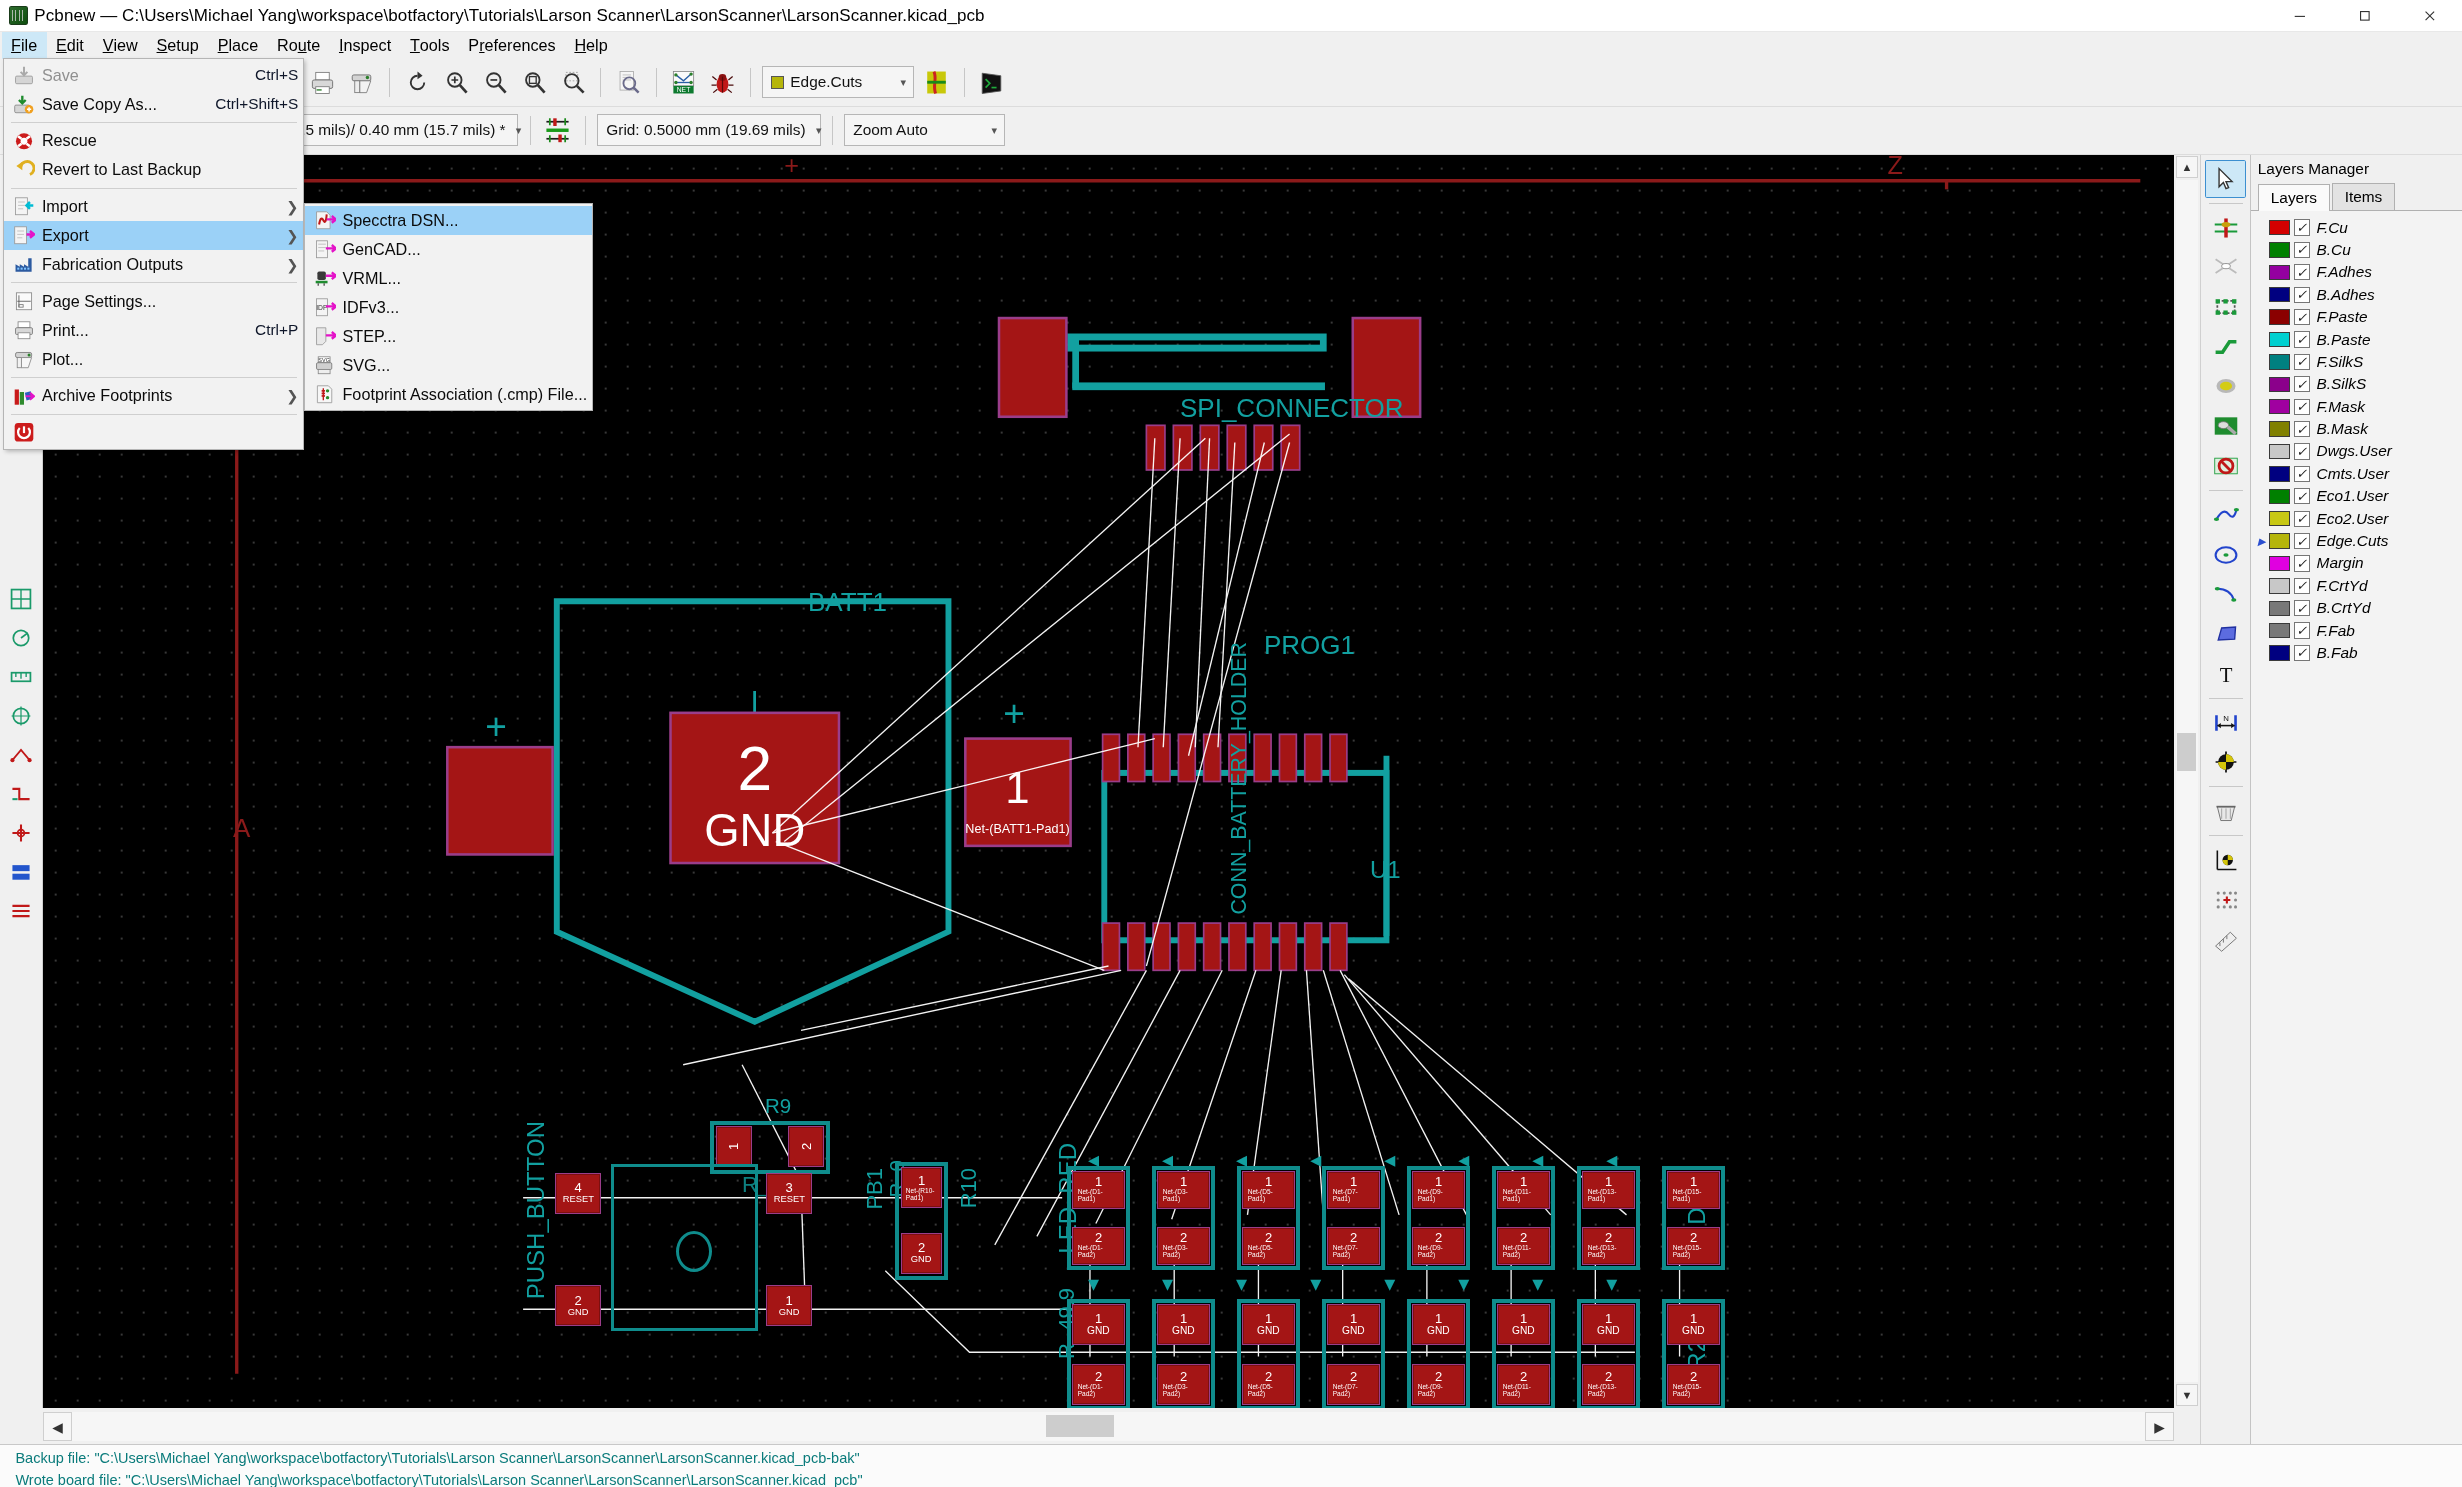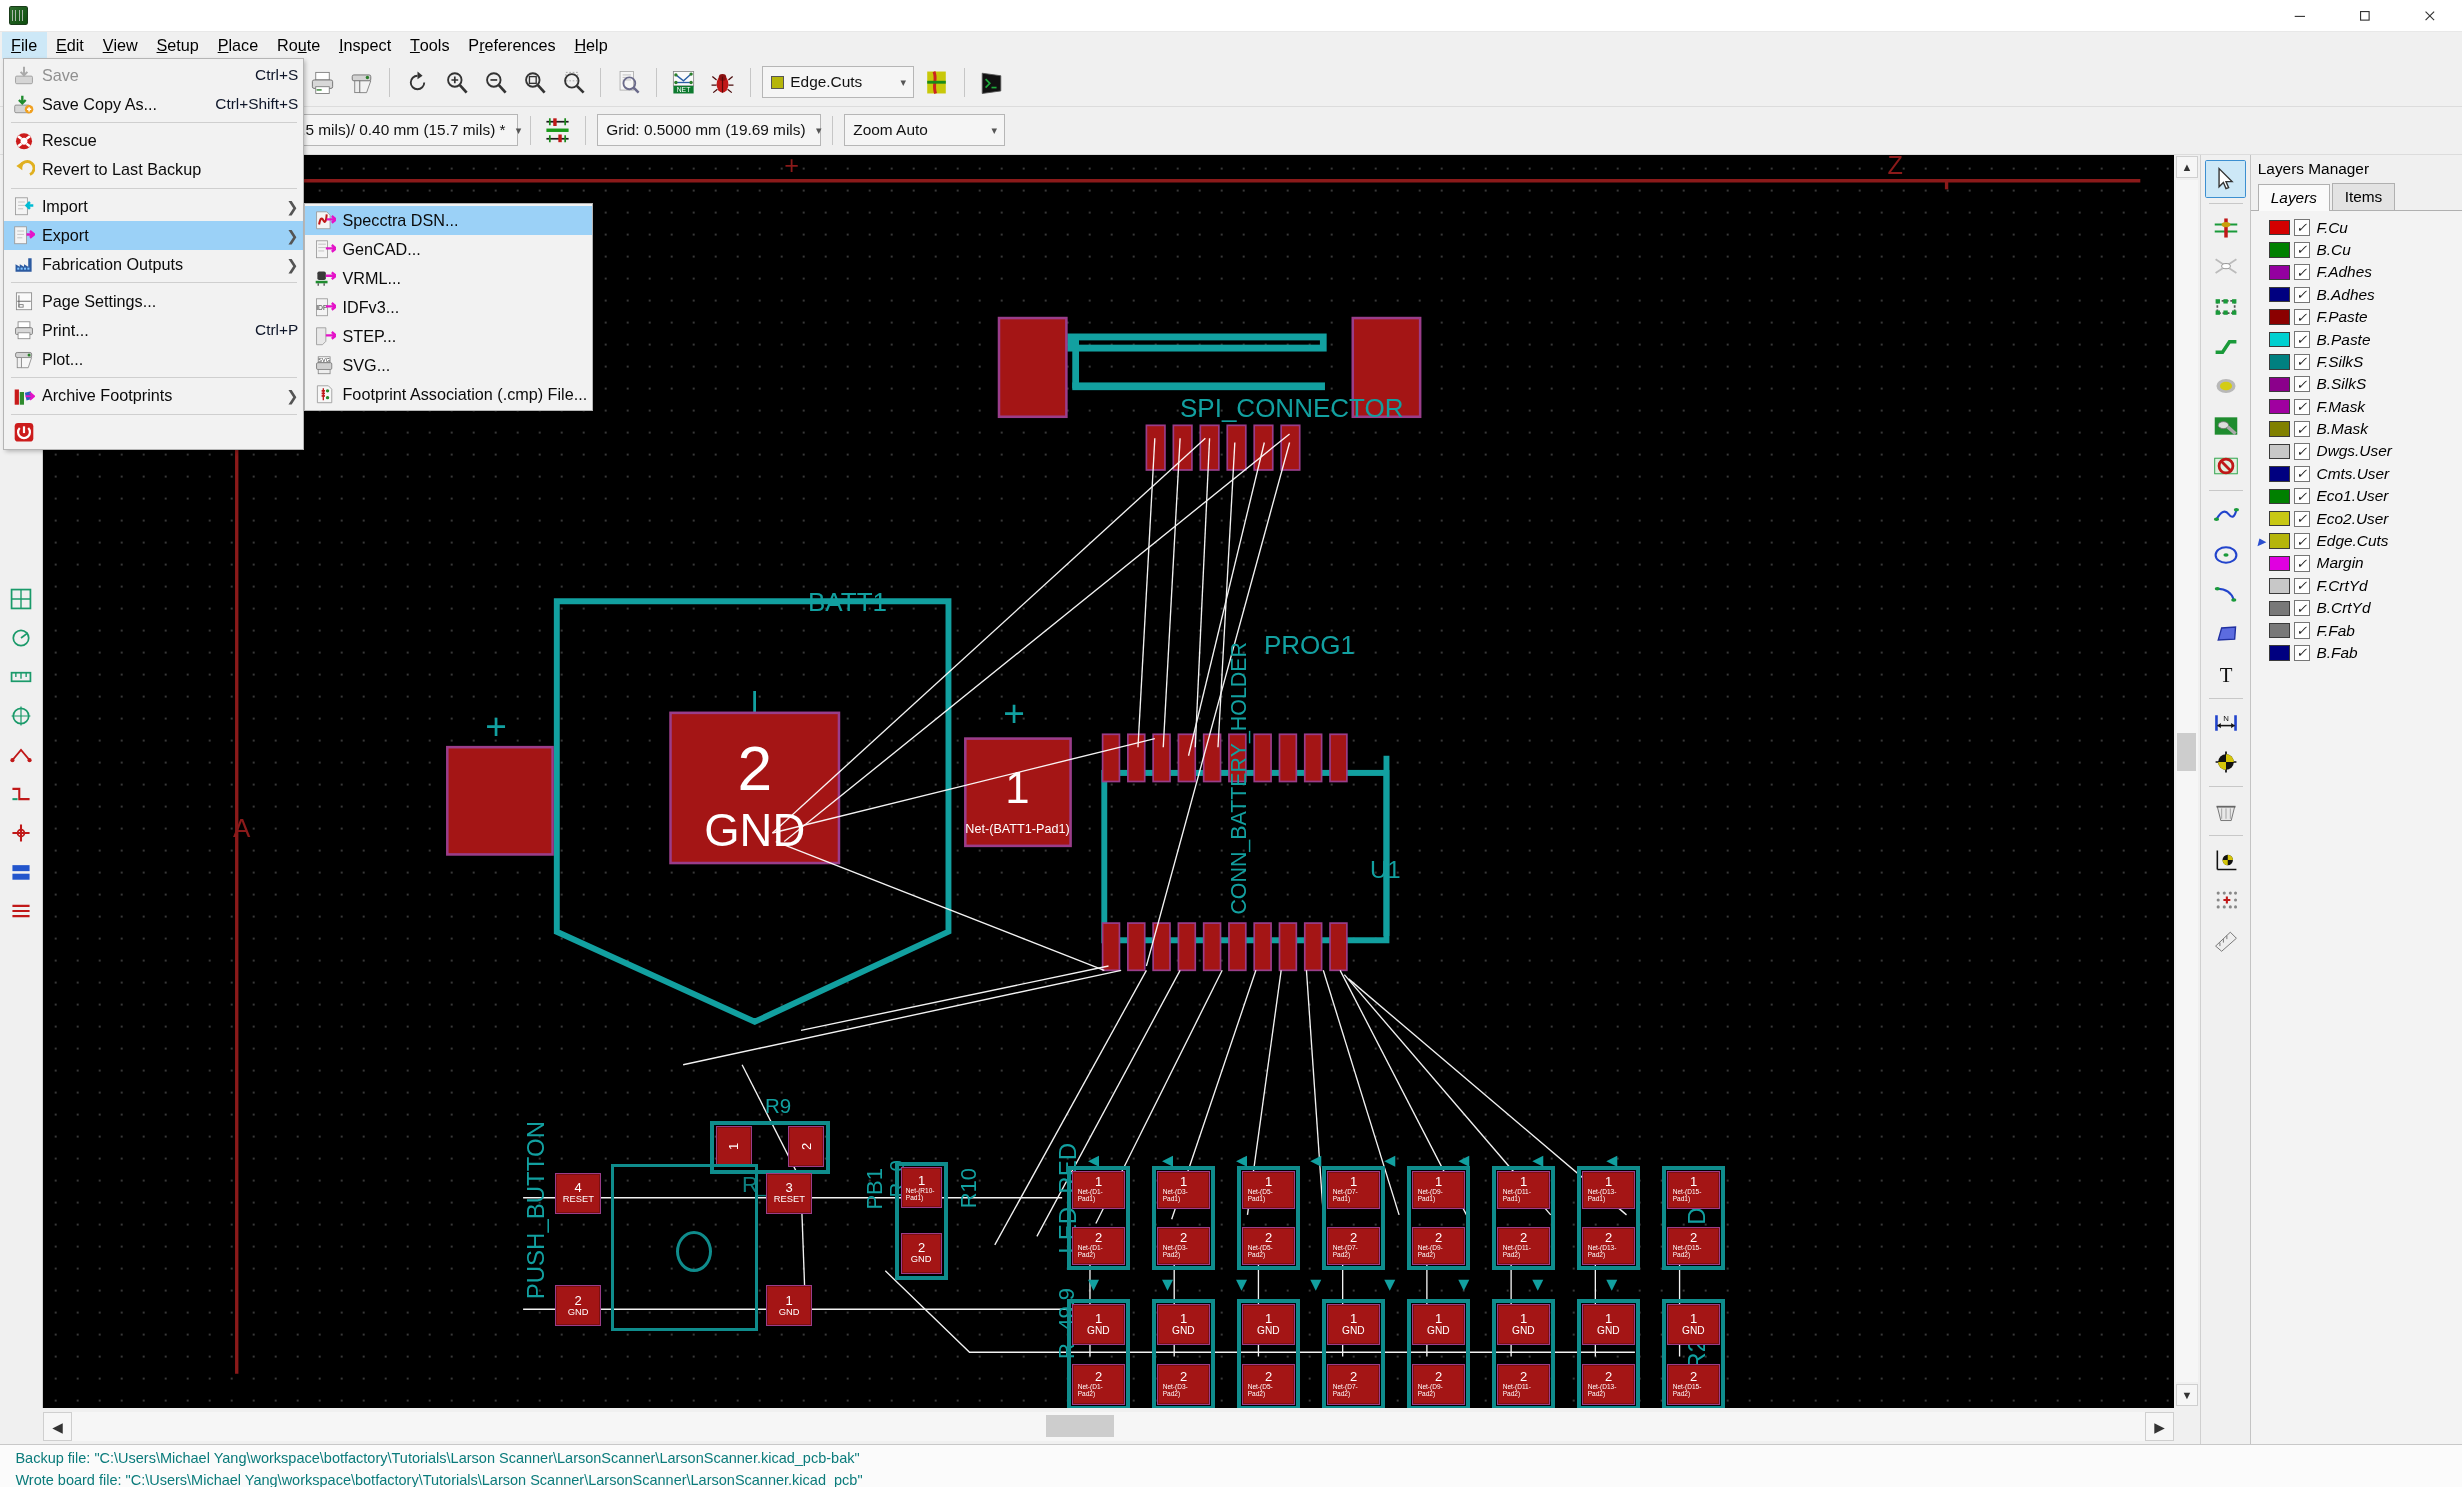--- a/index.html
+++ b/index.html
@@ -120,21 +120,21 @@
   #layers-panel {
     width:212px; background:#f0f0f0; border-left:0.9px solid #c4c4c4;
     display:flex; flex-direction:column;
   }
   #layers-panel .lp-title { font-size:15.4px; padding:5.1px 6.8px 3.4px 6.8px; color:#000; }
   .tabs { display:flex; padding-left:6.8px; border-bottom:0.9px solid #b0b0b0; margin-top:1.7px; }
   .tab {
     font-size:15.4px; padding:4.3px 12px 4.3px 12px; border:0.9px solid #b0b0b0; border-bottom:none;
     background:#e3e3e3; color:#000; margin-right:1.7px;
   }
-  .tab.active { background:#fafafa; position:relative; top:0.9px;font-style:italic; }
+  .tab.active { background:#fafafa; position:relative; top:0.9px; }
   .layer-list { flex:1 1 auto; background:#f3f3f3; padding:5.1px 0 0 6.8px; overflow:hidden; }
   .layer-row { display:flex; align-items:center; height:22.4px; font-size:15.4px; color:#000;font-style:italic; }
   .layer-row .arrow { width:11px; font-size:10.3px; color:#2b4fd0; }
   .layer-row .arrow.on:before { content:"\25B6"; }
   .layer-row .clr { width:21.4px; height:15.4px; border:0.9px solid #3a3a3a; margin-right:3.4px; flex:0 0 auto; }
   .layer-row .cbx {
     width:16.2px;height:16.2px;border:0.9px solid #767676;background:#fff;margin-right:6.8px;
     display:flex;align-items:center;justify-content:center;flex:0 0 auto;
   }
   .layer-row .cbx:after{ content:"\2713"; font-size:13px; color:#222; line-height:1; }
@@ -182,20 +182,21 @@
   .popup .sep { height:0.9px; background:#cfcfcf; margin:3.4px 6.8px; }
 
   #menu-file { left:3.4px; top:58px; width:301px; }
   #menu-export { left:304px; top:203px; width:289px; }
 </style>
 </head>
 <body>
 
 <div id="titlebar">
   <div class="app-icon"></div>
+  <div class="title-text">Pcbnew — C:\Users\Michael Yang\workspace\botfactory\Tutorials\Larson Scanner\LarsonScanner\LarsonScanner.kicad_pcb</div>
   <div class="winbtns">
     <div class="winbtn">
       <svg width="13.7" height="13.7" viewBox="0 0 16 16">
           <rect x="2" y="8" width="12" height="1.3" fill="#333"></rect>
         </svg>
     </div>
     <div class="winbtn">
       <svg width="13.7" height="13.7" viewBox="0 0 16 16">
           <rect x="3" y="3" width="10" height="10" fill="none" stroke="#333" stroke-width="1.3"></rect>
         </svg>

